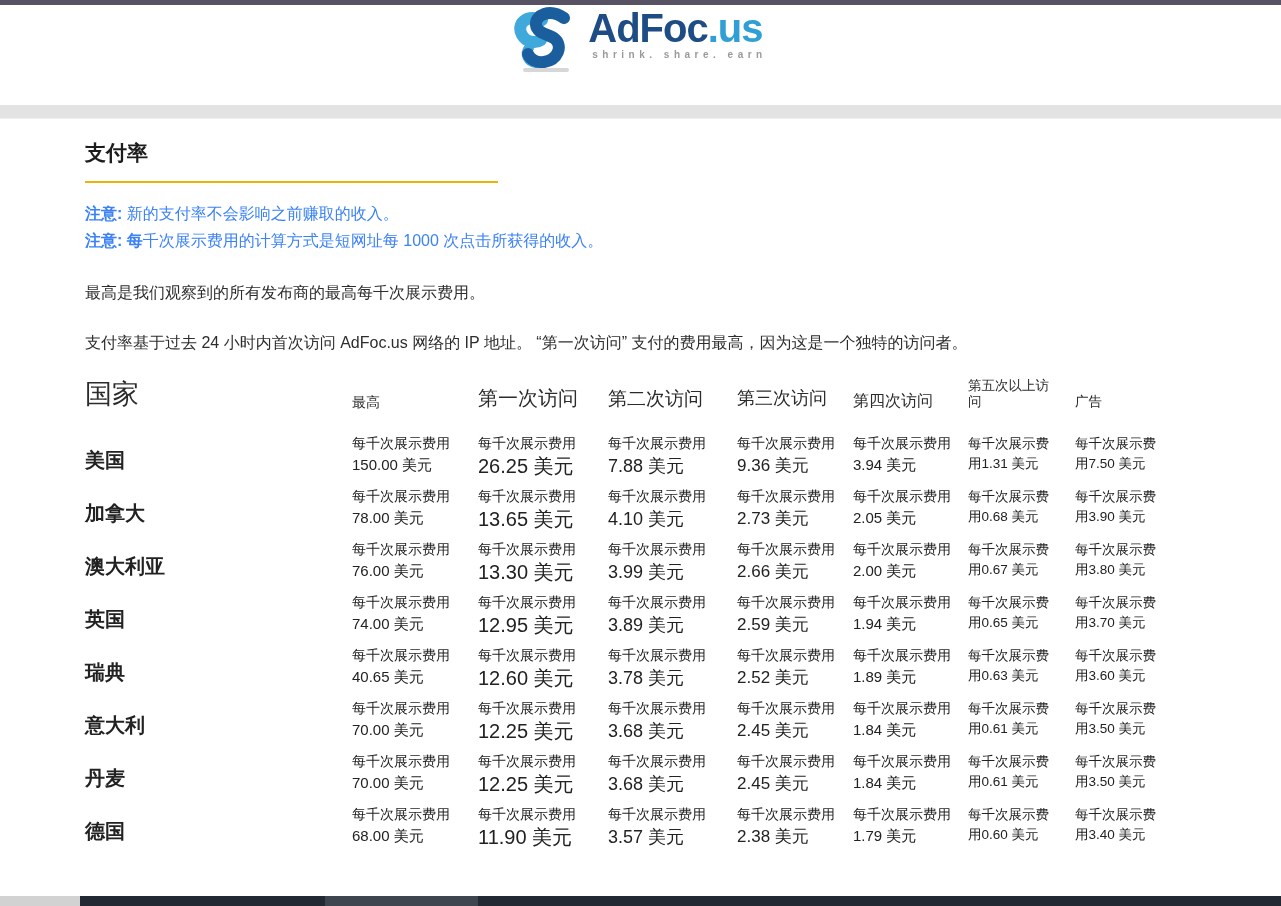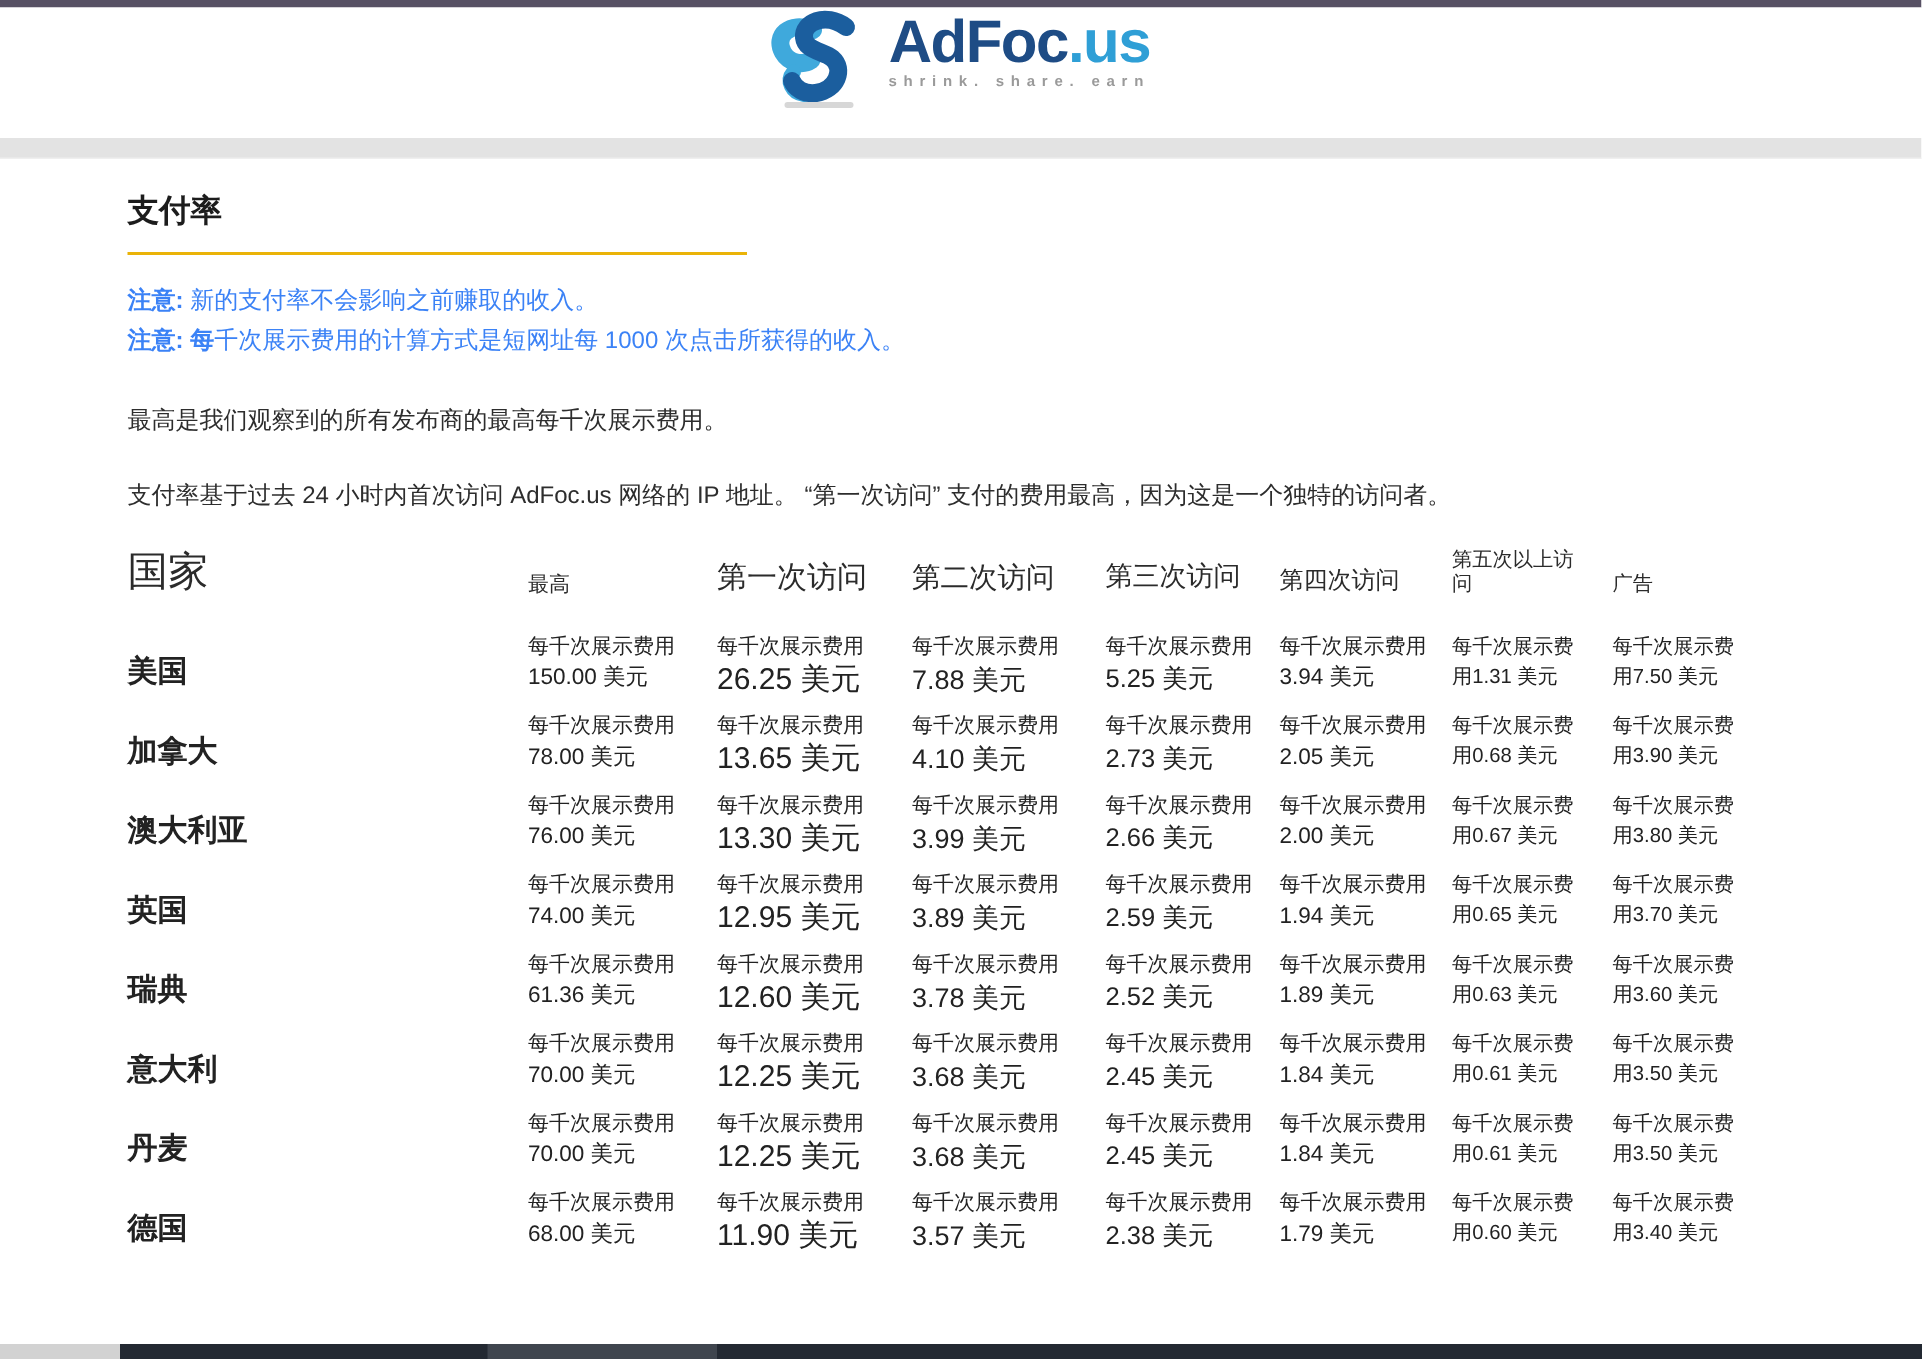--- a/index.html
+++ b/index.html
@@ -6,21 +6,21 @@
   html, body {
     width: 1281px; height: 906px; overflow: hidden;
     background: #ffffff;
     font-family: "Liberation Sans", "DejaVu Sans", sans-serif;
     color: #2b2b2b;
   }
   
   .top-bar { height: 5px; width: 100%; background: #575164; }
 
   
-  .site-header { height: 87px; background: #ffffff; display: flex; justify-content: center; text-align: right; }
+  .site-header { height: 100px; background: #ffffff; display: flex; justify-content: center; }
   .logo { display: flex; align-items: flex-start; padding-top: 1px; cursor: pointer; }
   .logo-icon-wrap { position: relative; width: 66px; height: 78px; margin-right: 8px; }
   .logo-shadow { position: absolute; left: 9px; top: 62px; width: 46px; height: 4px;
     background: #d7d7d7; border-radius: 2px; }
   .logo-text-block { padding-top: 2px; }
   .logo-wordmark { font-size: 40px; font-weight: 700; letter-spacing: -1px; line-height: 40px; }
   .logo-brand { color: #1e4c85; }
   .logo-suffix { color: #2f9fd6; }
   .logo-tagline { font-size: 10px; letter-spacing: 4.5px; color: #9a9a9a; font-weight: 700;
     margin-top: 1px; padding-left: 4px; }
@@ -128,21 +128,21 @@
           <div class="cell c-v1">
             <div class="cpm-label">每千次展示费用</div>
             <div class="cpm-value">26.25 美元</div>
           </div>
           <div class="cell c-v2">
             <div class="cpm-label">每千次展示费用</div>
             <div class="cpm-value">7.88 美元</div>
           </div>
           <div class="cell c-v3">
             <div class="cpm-label">每千次展示费用</div>
-            <div class="cpm-value">5.25 美元</div>
+            <div class="cpm-value">9.36 美元</div>
           </div>
           <div class="cell c-v4">
             <div class="cpm-label">每千次展示费用</div>
             <div class="cpm-value">3.94 美元</div>
           </div>
           <div class="cell inline-cell c-v5">每千次展示费用1.31 美元</div>
           <div class="cell inline-cell c-ads">每千次展示费用7.50 美元</div>
         </div>
         <div class="trow">
           <div class="cell c-country">加拿大</div>
@@ -216,21 +216,21 @@
             <div class="cpm-label">每千次展示费用</div>
             <div class="cpm-value">1.94 美元</div>
           </div>
           <div class="cell inline-cell c-v5">每千次展示费用0.65 美元</div>
           <div class="cell inline-cell c-ads">每千次展示费用3.70 美元</div>
         </div>
         <div class="trow">
           <div class="cell c-country">瑞典</div>
           <div class="cell c-top">
             <div class="cpm-label">每千次展示费用</div>
-            <div class="cpm-value">61.36 美元</div>
+            <div class="cpm-value">40.65 美元</div>
           </div>
           <div class="cell c-v1">
             <div class="cpm-label">每千次展示费用</div>
             <div class="cpm-value">12.60 美元</div>
           </div>
           <div class="cell c-v2">
             <div class="cpm-label">每千次展示费用</div>
             <div class="cpm-value">3.78 美元</div>
           </div>
           <div class="cell c-v3">

